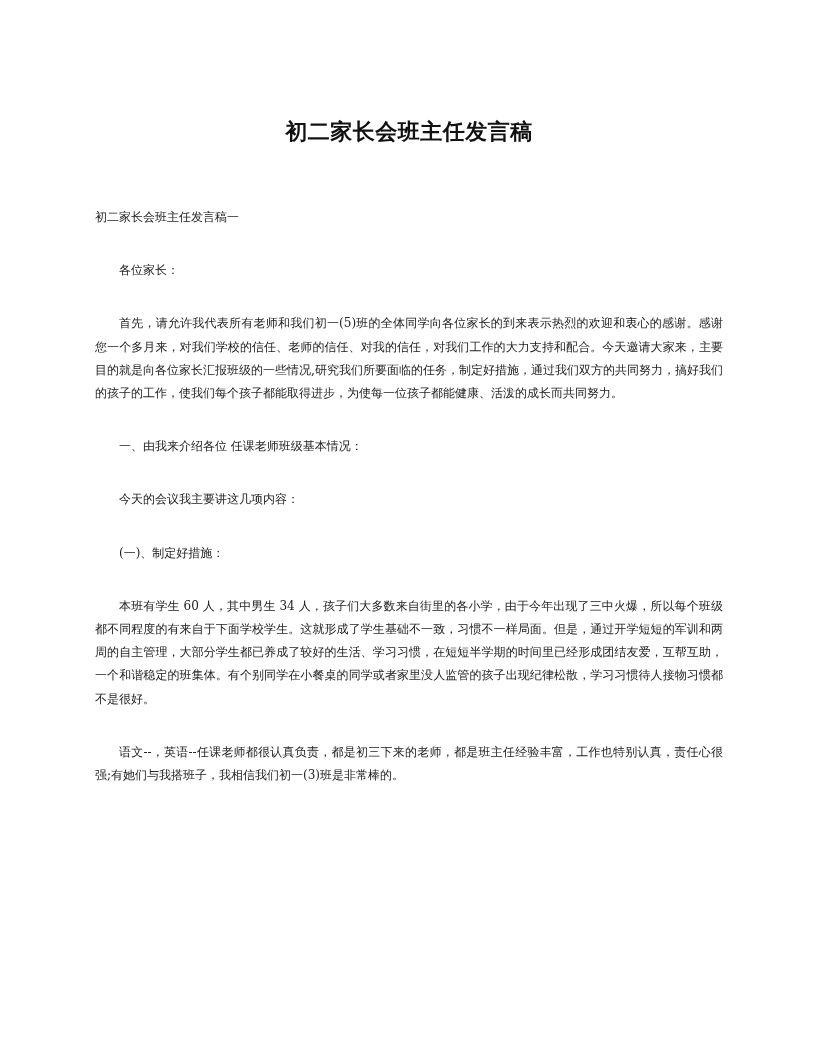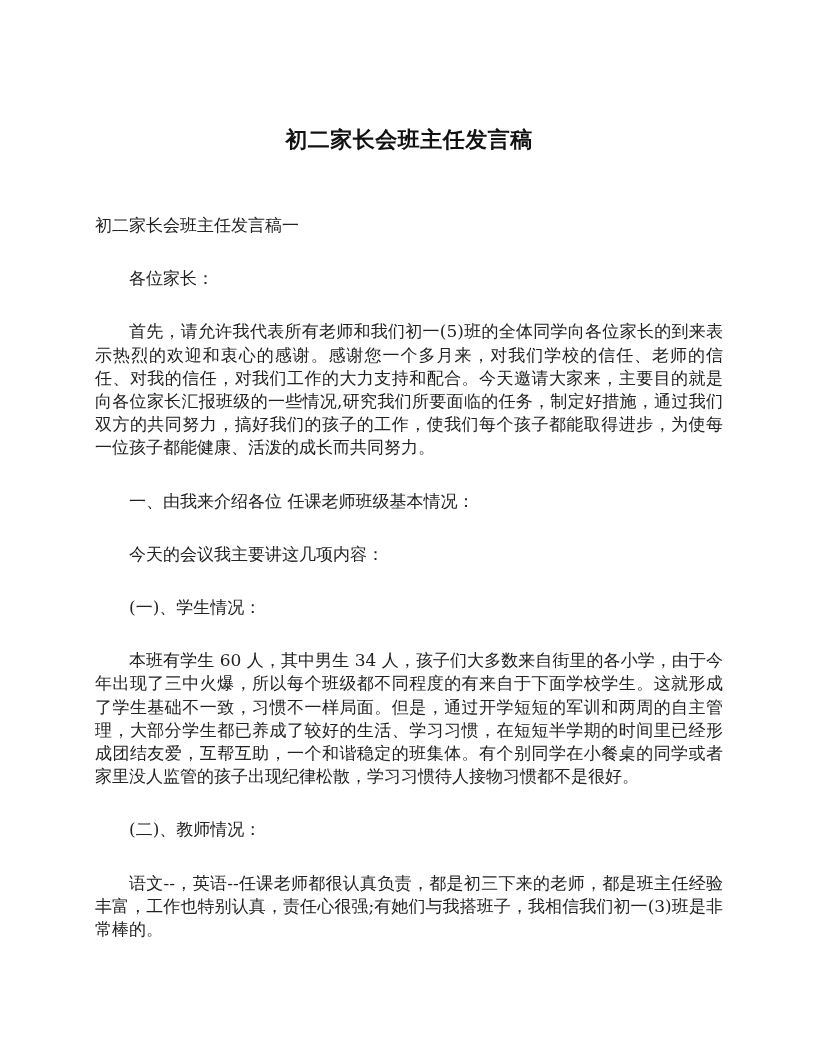--- a/index.html
+++ b/index.html
@@ -29,27 +29,27 @@
     top: 0;
     width: 628px;
   }
 
   .doc-title {
     text-align: center;
     font-weight: bold;
     font-size: 22px;
     line-height: 30px;
     letter-spacing: 0.5px;
-    margin: 8px;
+    margin: 0;
     padding-top: 116px;
     color: #111111;
   }
 
   .para {
-    font-size: 17px;
+    font-size: 12px;
     line-height: 23.2px;
     text-align: justify;
     text-justify: inter-ideograph;
     margin: 0;
     color: #222222;
     word-break: break-all;
   }
 
   
   .para.lead {
@@ -77,24 +77,23 @@
 
     <p class="para gap indent">各位家长：</p>
 
 
     <p class="para gap indent">首先，请允许我代表所有老师和我们初一(5)班的全体同学向各位家长的到来表示热烈的欢迎和衷心的感谢。感谢您一个多月来，对我们学校的信任、老师的信任、对我的信任，对我们工作的大力支持和配合。今天邀请大家来，主要目的就是向各位家长汇报班级的一些情况,研究我们所要面临的任务，制定好措施，通过我们双方的共同努力，搞好我们的孩子的工作，使我们每个孩子都能取得进步，为使每一位孩子都能健康、活泼的成长而共同努力。</p>
 
     <p class="para gap indent">一、由我来介绍各位 任课老师班级基本情况：</p>
 
     <p class="para gap indent">今天的会议我主要讲这几项内容：</p>
 
-    <p class="para gap indent">(一)、学生情况：</p>
+    <p class="para gap indent">(一)、制定好措施：</p>
 
     <p class="para gap indent">本班有学生 60 人，其中男生 34 人，孩子们大多数来自街里的各小学，由于今年出现了三中火爆，所以每个班级都不同程度的有来自于下面学校学生。这就形成了学生基础不一致，习惯不一样局面。但是，通过开学短短的军训和两周的自主管理，大部分学生都已养成了较好的生活、学习习惯，在短短半学期的时间里已经形成团结友爱，互帮互助，一个和谐稳定的班集体。有个别同学在小餐桌的同学或者家里没人监管的孩子出现纪律松散，学习习惯待人接物习惯都不是很好。</p>
 
-    <p class="para gap indent">(二)、教师情况：</p>
 
     <p class="para gap indent">语文--，英语--任课老师都很认真负责，都是初三下来的老师，都是班主任经验丰富，工作也特别认真，责任心很强;有她们与我搭班子，我相信我们初一(3)班是非常棒的。</p>
 
 
 
   </div>
 </div>
 
 </body></html>

